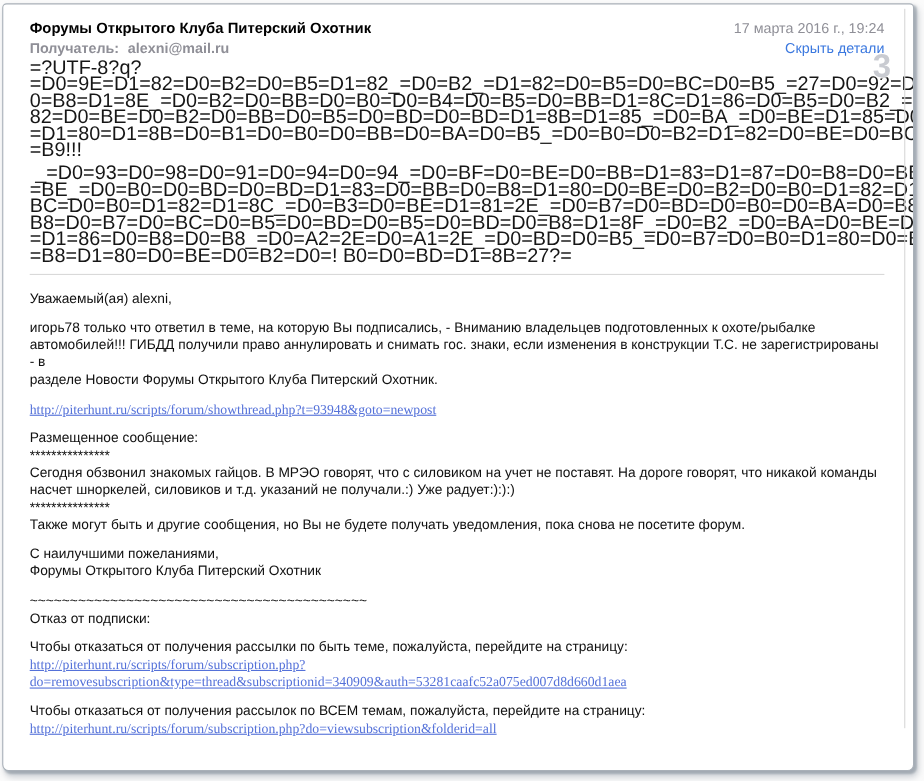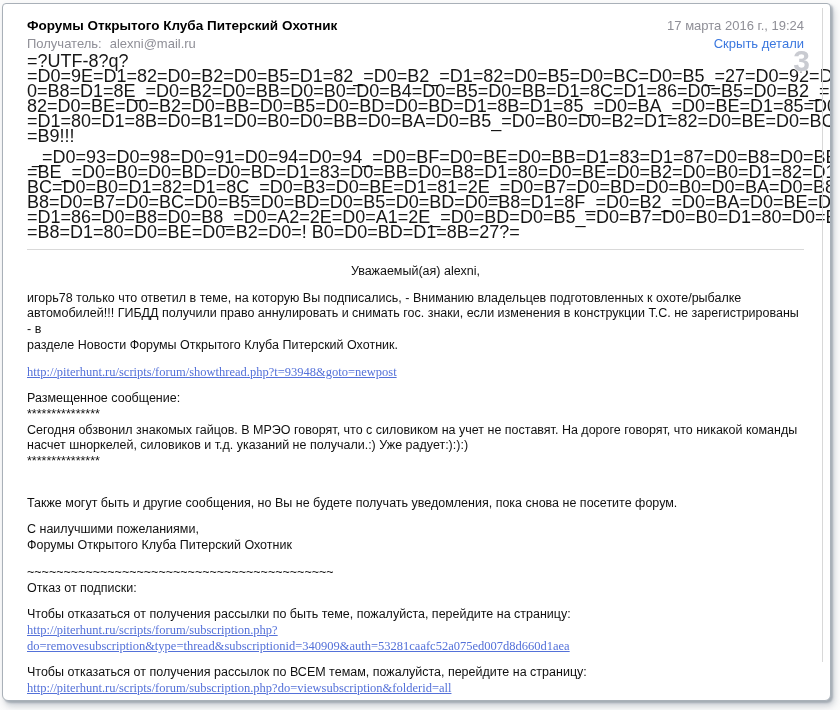--- a/index.html
+++ b/index.html
@@ -16,42 +16,42 @@
     border-radius:4px 4px 6px 6px;
     box-shadow: 2px 2px 2px rgba(130,140,152,0.55), 3px 5px 7px rgba(125,136,150,0.40);
     overflow:hidden;
   }
   .content { position:absolute; left:0; top:0; right:0; bottom:0; padding:14px 26px 0 24px; box-sizing:border-box; }
 
   .header-row1 { display:flex; justify-content:space-between; align-items:baseline; }
   .sender { font-weight:bold; font-size:13.5px; color:#000; }
   .date { font-size:13px; color:#8f8f97; }
   .header-row2 { display:flex; justify-content:space-between; align-items:baseline; margin-top:3px; }
-  .recipient-wrap { font-size:13px; color:#8f8f97; }
+  .recipient-wrap { font-size:13px; color:#8f8f97;font-weight:bold; }
   .recipient-label { margin-right:8px; }
   .hide-details { font-size:13px; color:#3b78df; text-decoration:none; cursor:pointer; }
 
   .thread-count {
     position:absolute; top:42px; right:20px;
     font-size:30px; font-weight:600; color:#c9cbd1;
     text-shadow:0 1px 1px rgba(255,255,255,0.9);
     letter-spacing:0; line-height:1;
   }
 
   .encoded { margin-top:3px; font-size:18px; line-height:15px; color:#161616; }
   .encoded div { white-space:pre; }
   .encoded .b2 { margin-top:6px; }
 
   .divider { border:0; border-top:1px solid #d9d9d9; margin:9px 0 0 0; }
 
   .mail-body { font-size:12.5px; line-height:15.7px; color:#101010; }
   .para { white-space:pre-line; margin:0; }
-  .m-first { margin-top:14px;text-align:center; }
+  .m-first { margin-top:14px; }
   .m-std  { margin-top:11px; }
-  .m-big  { margin-top:26px; }
+  .m-big  { }
   a.mail-link { color:#5471d9; text-decoration:underline; cursor:pointer; white-space:pre-line; display:inline-block;font-family:Liberation Serif, serif; }
 
   .scroll-line { position:absolute; top:4px; bottom:38px; right:7px; width:1px; background:#d8d8d8; }
 </style>
 </head>
 <body>
 
 <div class="card">
   <div class="content">
 

